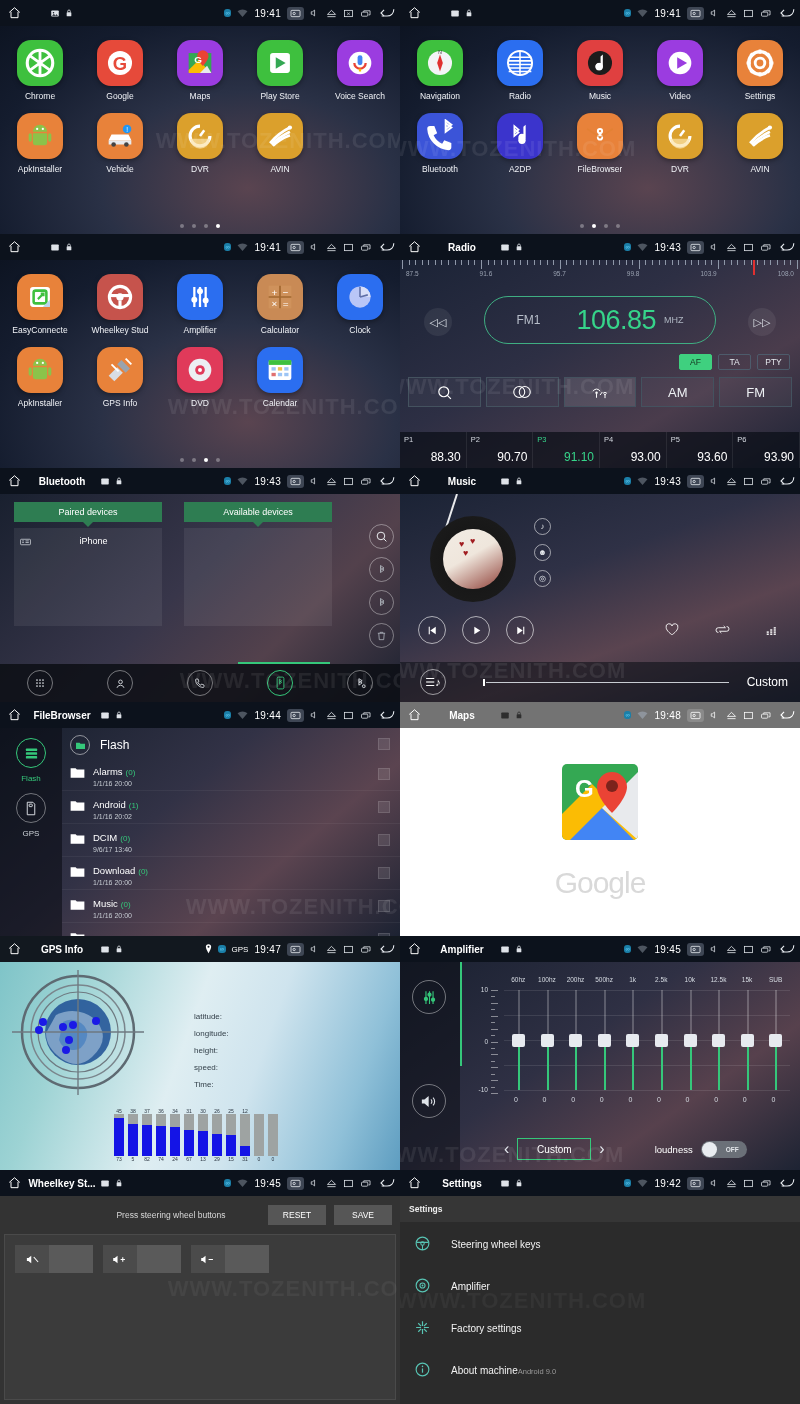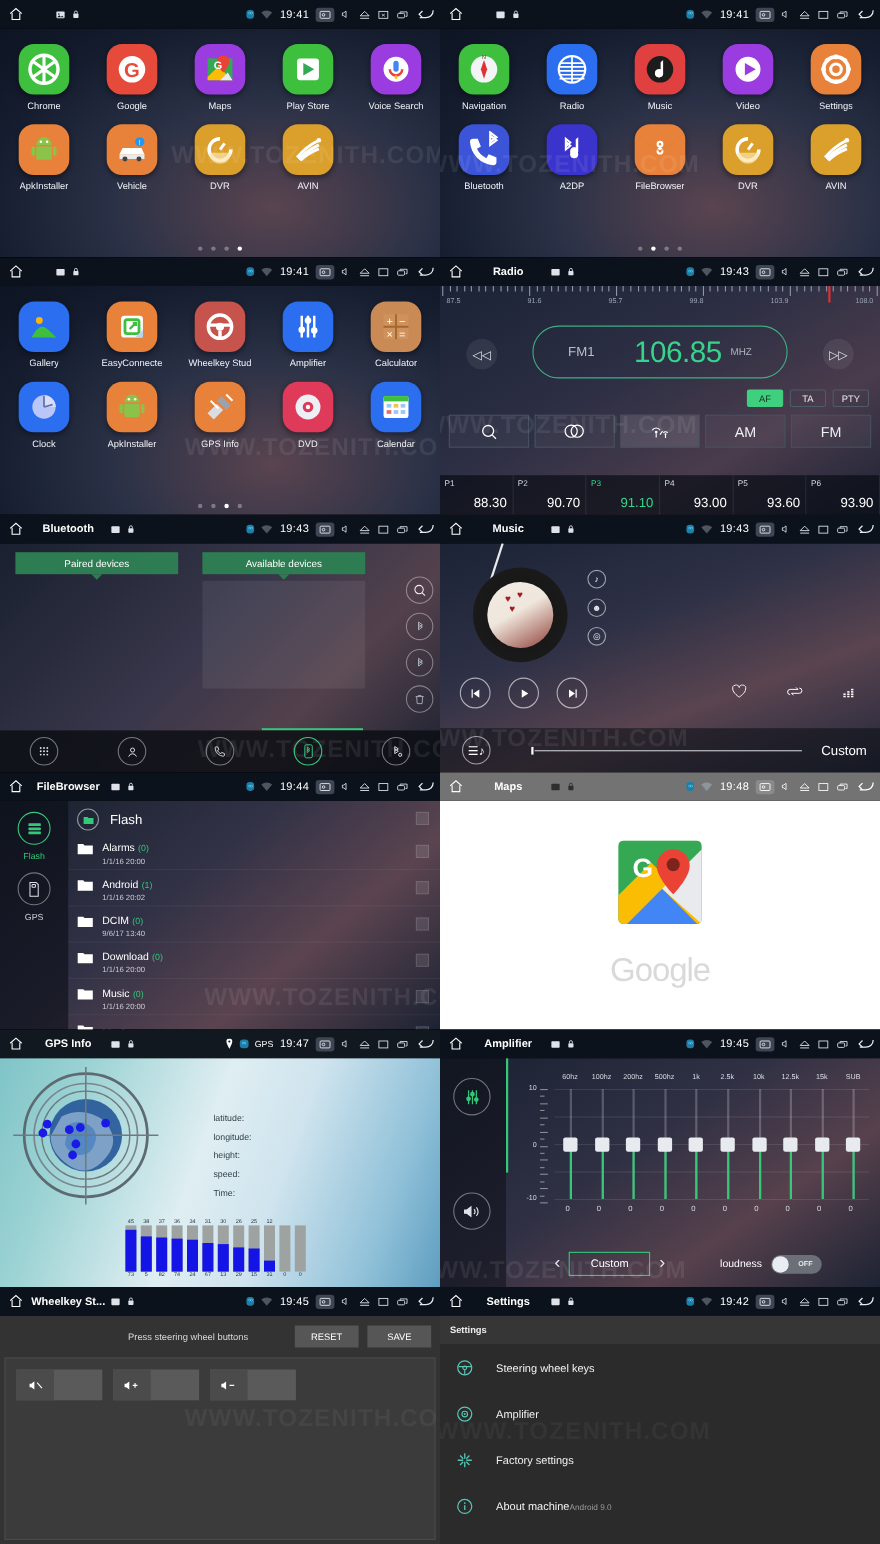--- a/index.html
+++ b/index.html
@@ -539,29 +539,20 @@
             </svg>
           </span>
       </div>
     </div>
   </div>
 
   <div class="panel">
     <div class="drawer">
       <div class="appgrid" id="grid3">
           <div class="app">
-            <div class="appicon" style="background: rgb(43, 110, 240);">
-              <svg width="34" height="34" viewBox="0 0 24 24">
-                <circle cx="9" cy="8" r="2.2" fill="#ffb300"></circle>
-                <path d="M4 19c2.5-5 5-7 7-7s5 3 9 7z" fill="#3ec03e"></path>
-              </svg>
-            </div>
-            <div class="applabel">Gallery</div>
-          </div>
-          <div class="app">
             <div class="appicon" style="background: rgb(232, 130, 58);">
               <svg width="34" height="34" viewBox="0 0 24 24">
                 <rect x="5" y="5" width="14" height="14" rx="2" fill="#fff"></rect>
                 <rect x="7.5" y="7.5" width="9" height="9" rx="1.4" fill="none" stroke="#3ec03e" stroke-width="1.8"></rect>
                 <path d="M10.5 13.5l4-4M12.5 9.5h2v2" stroke="#3ec03e" stroke-width="1.5" fill="none"></path>
                 <path d="M14 19l5-5v5z" fill="#bcd3ee"></path>
               </svg>
             </div>
             <div class="applabel">EasyConnecte</div>
           </div>
@@ -945,20 +936,29 @@
       </div>
     </div>
   </div>
 
   <div class="panel">
     <div class="bt">
       <div class="bt-tabs">
         <div class="bt-tab">Paired devices</div>
         <div class="bt-tab">Available devices</div>
       </div>
+      <div class="bt-list bt-l1" id="btpaired">
+          <div class="bt-dev">
+            <span><svg width="11" height="8" viewBox="0 0 20 14" fill="none" stroke="#dfe3e9" stroke-width="1.3">
+                <rect x="1" y="2" width="18" height="10" rx="1.5"></rect>
+                <path d="M4 5h3M4 8h3M10 5h6M10 8h6"></path>
+              </svg></span>
+            <span class="nm">iPhone</span>
+          </div>
+        </div>
       <div class="bt-list bt-l2"></div>
       <div class="bt-side">
         <div class="bt-sideb">
             <svg width="13" height="13" viewBox="0 0 24 24" fill="none" stroke="#eef1f4" stroke-width="1.8">
               <circle cx="11" cy="11" r="7"></circle>
               <path d="M16 16l5 5"></path>
             </svg>
           </div>
         <div class="bt-sideb">
             <svg width="12" height="12" viewBox="0 0 24 24" fill="none" stroke="#b9c0c8" stroke-width="1.6">

